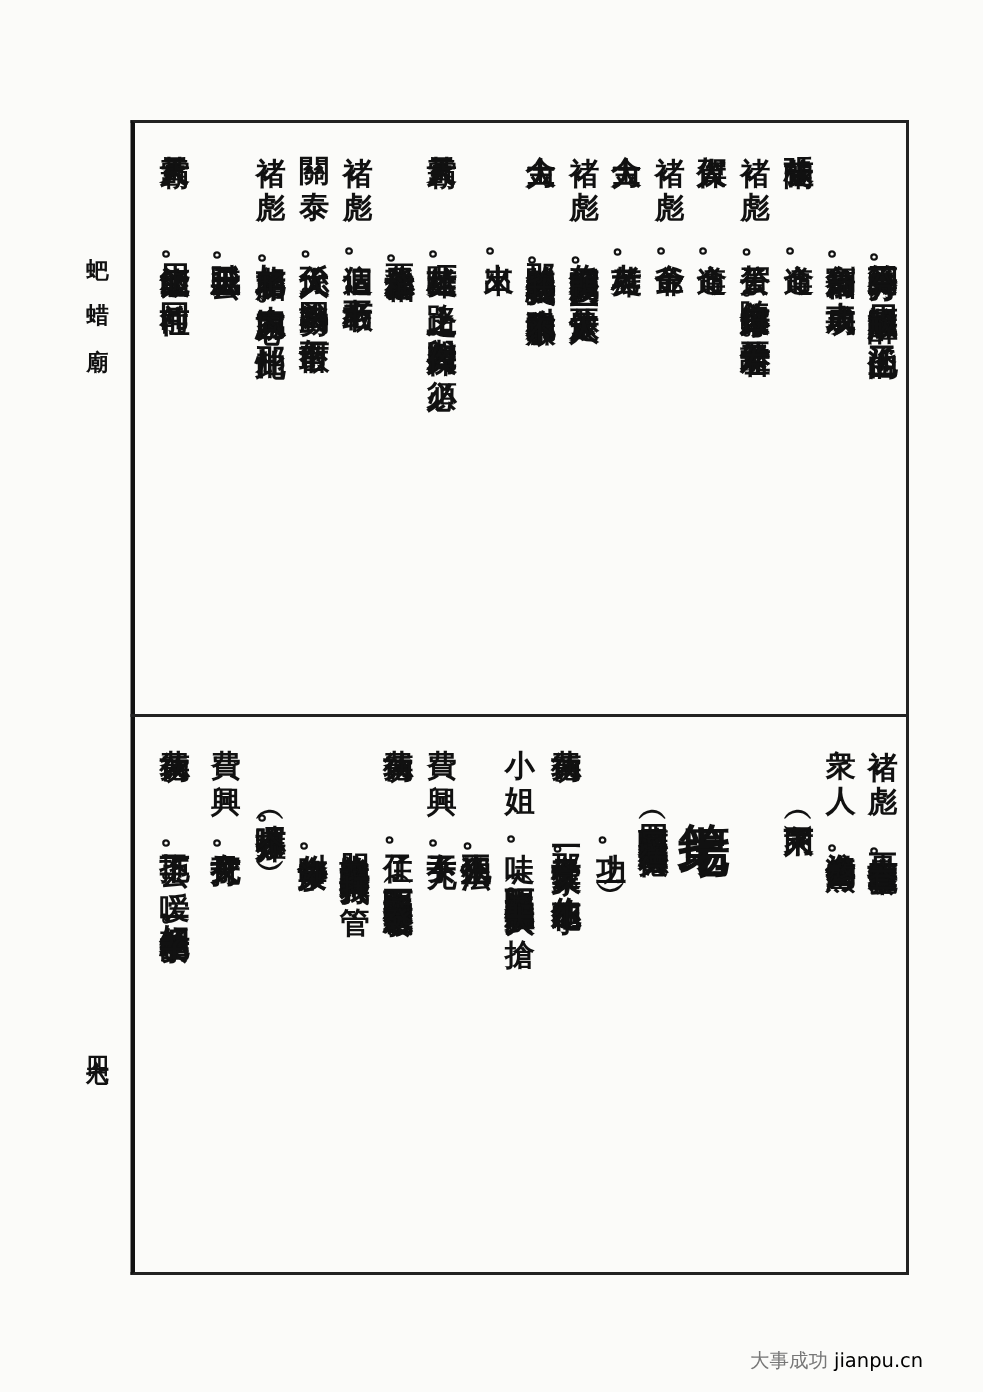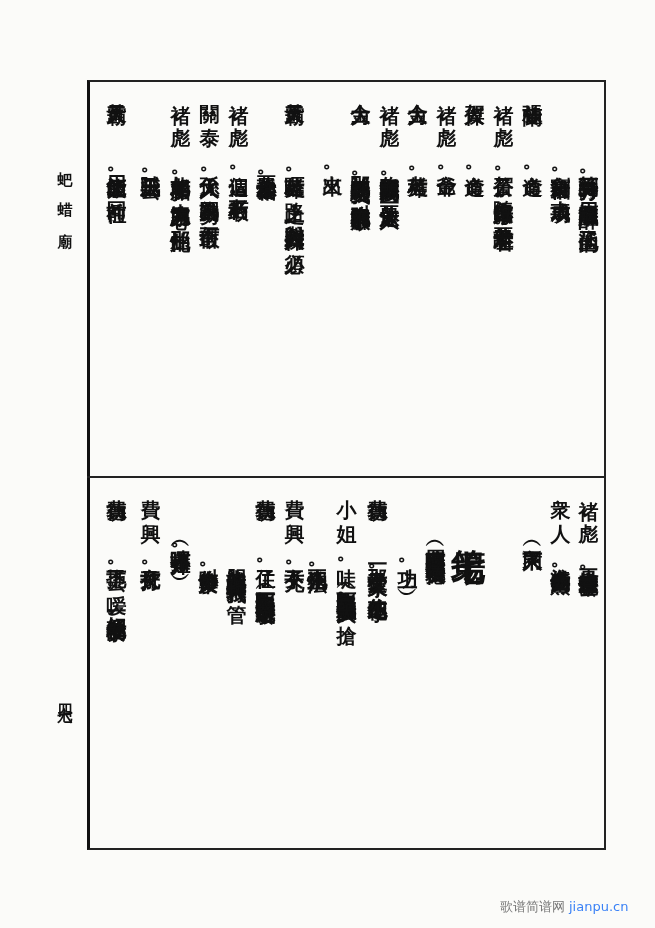--- a/index.html
+++ b/index.html
@@ -43,21 +43,21 @@
   .page-num {
     position:absolute; left:58px; top:692px; width:16px;
     writing-mode:vertical-rl; text-orientation:upright;
     font-size:15px; letter-spacing:2px; font-weight:bold;
   }
   .watermark {
     position:absolute; left:500px; top:898px;
     font-family:"DejaVu Sans","Liberation Sans",sans-serif;
     font-size:13px; color:#777;
   }
-  .watermark .site { color:#3b82f6; margin-left:4px; }
+  .watermark .site { color:#000000; margin-left:4px; }
 </style>
 </head>
 <body>
 
 <div class="frame"></div>
 <div class="divider"></div>
 
 <div class="margin-title">蚆蜡廟</div>
 <div class="page-num">四六七</div>
 
@@ -114,14 +114,14 @@
     <div class="col" style="left: 226px; top: 553px;">胆大的丫環敢罵咱吩咐人來與我打。管</div>
     <div class="col" style="left: 198px; top: 553px;">叫你命染黃沙。</div>
     <div class="col" style="left: 170px; top: 533px;">（嘍囉打小姐介。）</div>
     <div class="speaker" style="left: 140px; top: 484px; letter-spacing: 24px;">費興</div>
     <div class="col" style="left: 140px; top: 553px;">女子打死。</div>
     <div class="speaker" style="left: 106px; top: 484px;">費德功</div>
     <div class="col" style="left: 106px; top: 553px;">拖了下去。嗳。好一個絕色的女子。</div>
   </div>
 
 <div class="watermark">
-  <span>歌谱简谱网</span><span class="site">jianpu.cn</span>
+  <span>大事成功</span><span class="site">jianpu.cn</span>
 </div>
 
 </body></html>

